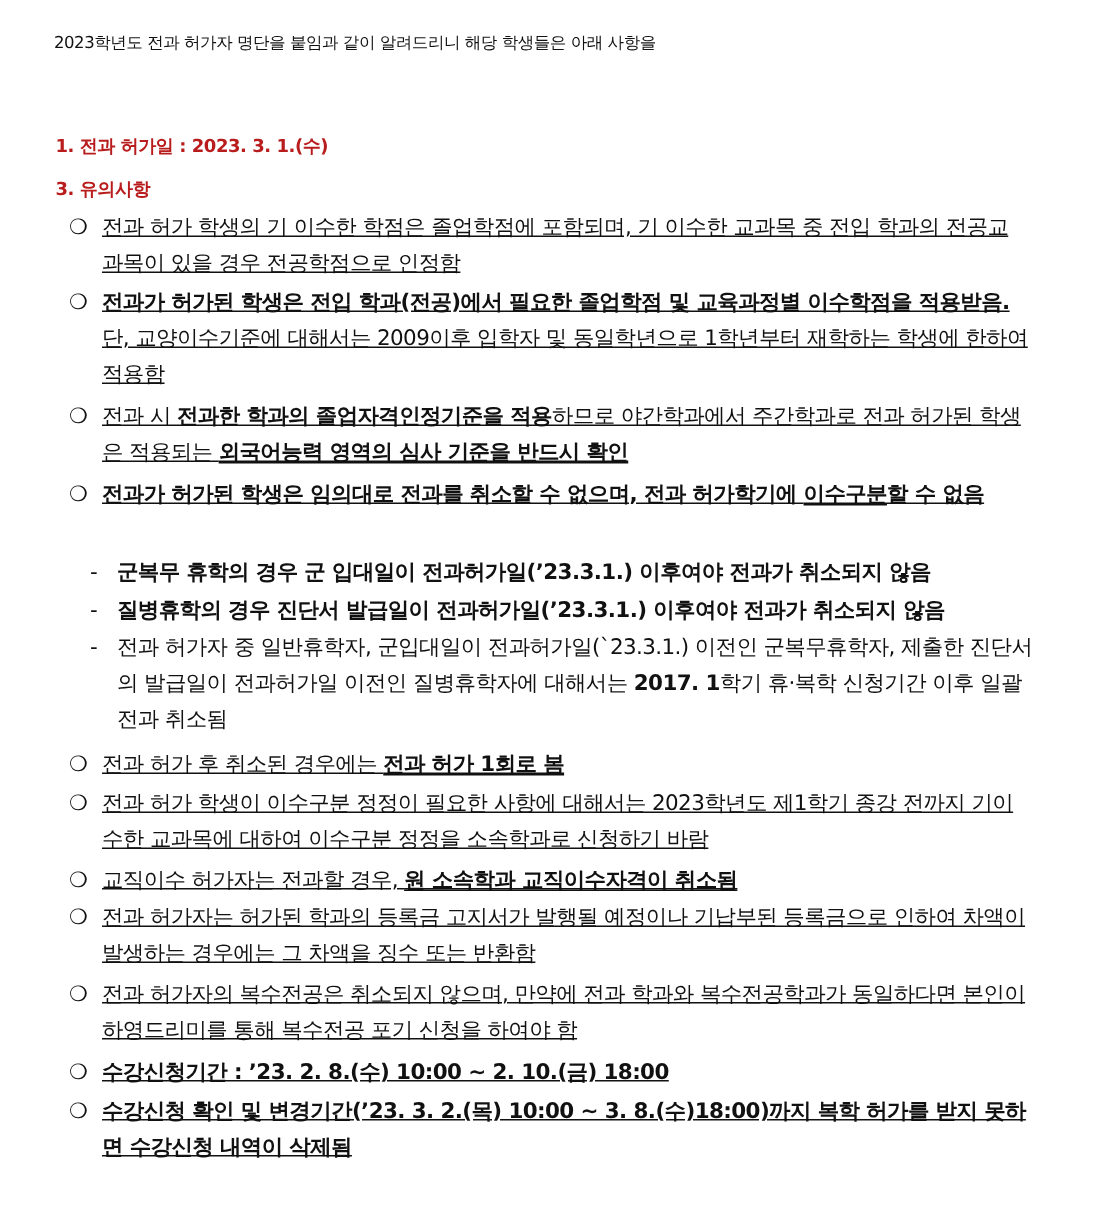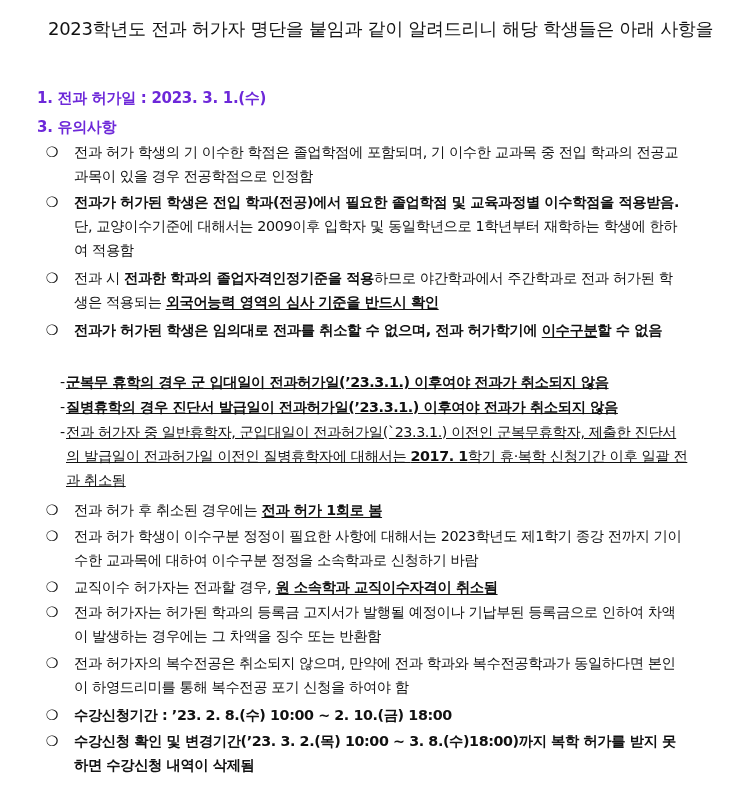--- a/index.html
+++ b/index.html
@@ -3,42 +3,42 @@
 <meta charset="utf-8">
 <style>
   html, body { margin: 0; padding: 0; background: #ffffff; }
   body {
     width: 745px; height: 808px; overflow: hidden;
     font-family: "DejaVu Sans", sans-serif;
     color: #111111;
     position: relative;
   }
   .intro {
-    position: absolute; left: 48px; top: 20px; width: 680px;
-    font-size: 18px; line-height: 18px; letter-spacing: -0.3px;
+    position: absolute; left: 36px; top: 20px; width: 680px;
+    font-size: 11px; line-height: 18px; letter-spacing: -0.3px;
   }
   .sec {
     position: absolute; left: 37px;
-    font-size: 15px; font-weight: bold; color: #6d28d9; letter-spacing: -0.3px;
+    font-size: 12px; font-weight: bold; color: #b91c1c; letter-spacing: -0.3px;
   }
   .item {
     position: absolute; left: 46px; width: 640px;
     font-size: 14.3px; line-height: 24px; letter-spacing: -0.4px;
   }
   .item .bullet {
     position: absolute; left: 0; top: 0; width: 18px;
     font-size: 14px;
   }
-  .item .body { display: block; margin-left: 28px; }
+  .item .body { display: block; margin-left: 22px; text-decoration: underline; }
   .sub {
     position: absolute; left: 60px; width: 630px;
     font-size: 14.3px; line-height: 24px; letter-spacing: -0.4px;
   }
   .sub .dash { position: absolute; left: 0; top: 0; }
-  .sub .body { display: block; margin-left: 6px; text-decoration: underline; }
+  .sub .body { display: block; margin-left: 18px; }
   b { font-weight: bold; }
   u { text-decoration: underline; text-underline-offset: 2px; }
 </style>
 </head>
 <body>
 
 <div class="intro">
   <div>2023학년도 전과 허가자 명단을 붙임과 같이 알려드리니 해당 학생들은 아래 사항을</div>
 </div>
 

